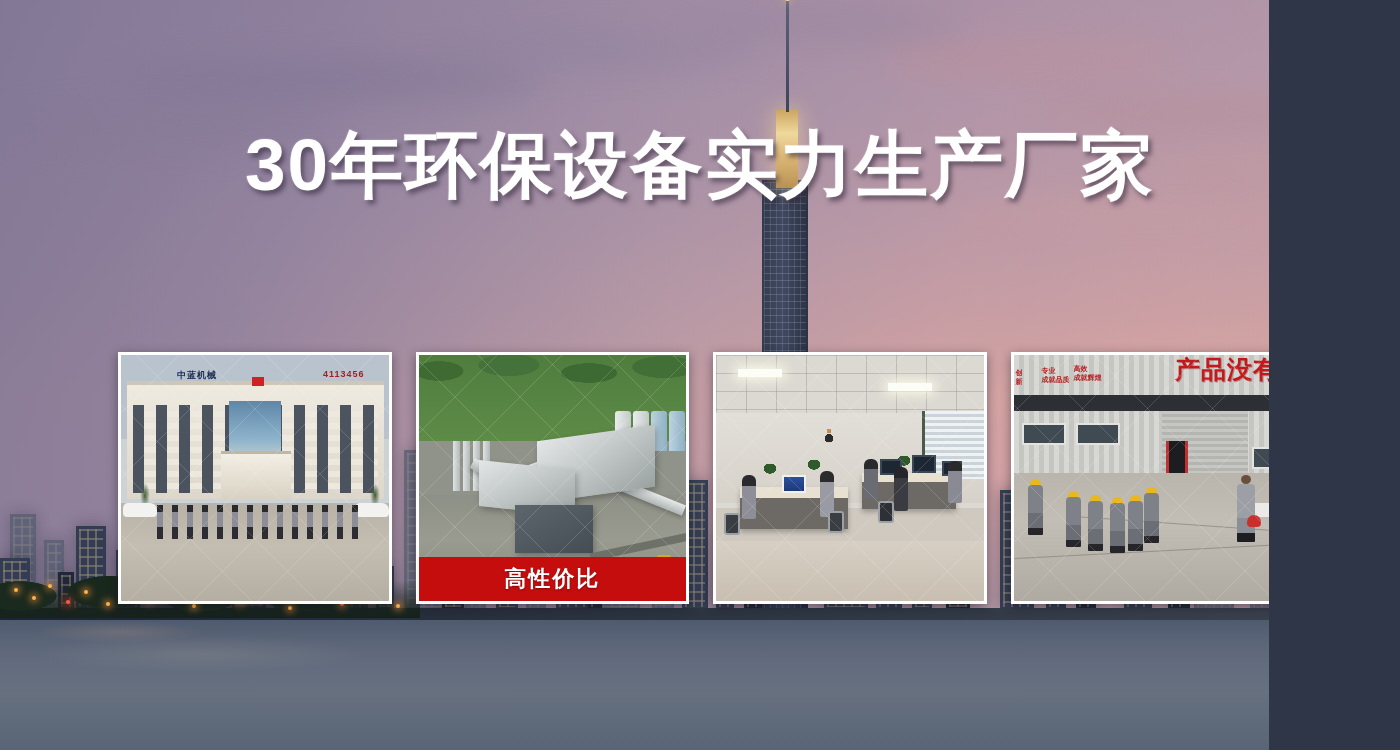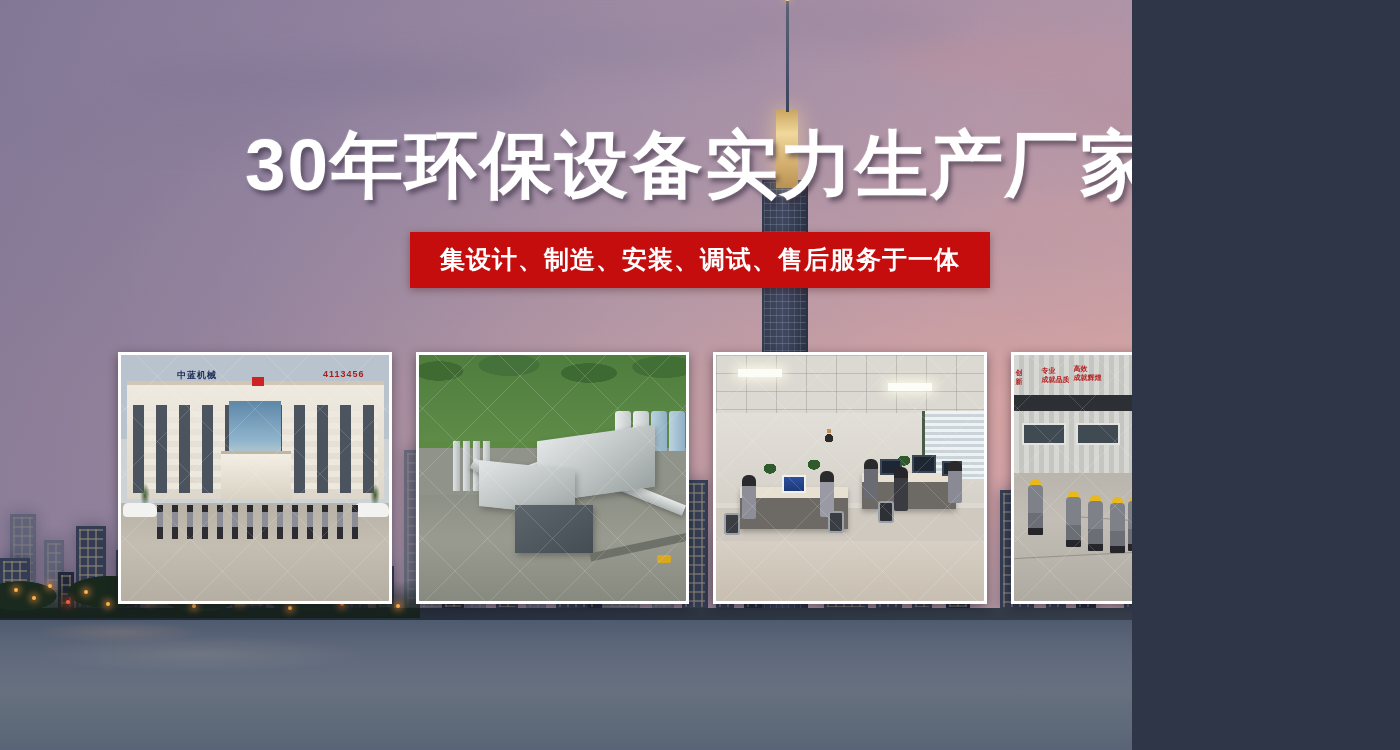--- a/index.html
+++ b/index.html
@@ -4,21 +4,21 @@
 <style>
   * { margin:0; padding:0; box-sizing:border-box; }
   html,body { width:1400px; height:750px; overflow:hidden; }
   body {
     font-family:"Liberation Sans","DejaVu Sans",sans-serif;
     background:#2e3648;
   }
 
   #banner {
     position:relative;
-    width:1132px; height:750px;
+    width:1269px; height:750px;
     overflow:hidden;
   }
 
   
   .bg { position:absolute; inset:0; }
 
   
   .sky {
     position:absolute; left:0; top:0; width:1400px; height:640px;
     background:
@@ -495,23 +495,20 @@
       <span style="left:368px; top:34px;"></span>
       <span style="left:396px; top:42px;"></span>
     </div>
     <div class="rglow"></div>
     <div class="water"></div>
     <div class="bgscrim"></div>
   </div>
 
   <div class="headline">30年环保设备实力生产厂家</div>
 
-  <div class="subbar-wrap">
-    <div class="subbar">集设计、制造、安装、调试、售后服务于一体</div>
-  </div>
 
   <div class="cards">
 
     <div class="card">
       <div class="card-photo">
         <div class="p1">
           <div class="bld"></div>
           <div class="sign">中蓝机械</div>
           <div class="tel">4113456</div>
           <div class="entry"></div>
@@ -559,20 +556,21 @@
           <div class="conv c2"></div>
           <div class="conv c3"></div>
           <div class="hall h1"></div>
           <div class="hall h2"></div>
           <div class="hall h3"></div>
           <div class="road"></div>
 
           <div class="dig" style="left:238px; top:200px;"></div>
         </div>
       </div>
+      <div class="card-label">高性价比</div>
     </div>
 
     <div class="card">
       <div class="card-photo">
         <div class="p3">
           <div class="ceil"></div>
           <div class="lamp a"></div>
           <div class="lamp b"></div>
           <div class="wall"></div>
           <div class="decal"></div>

